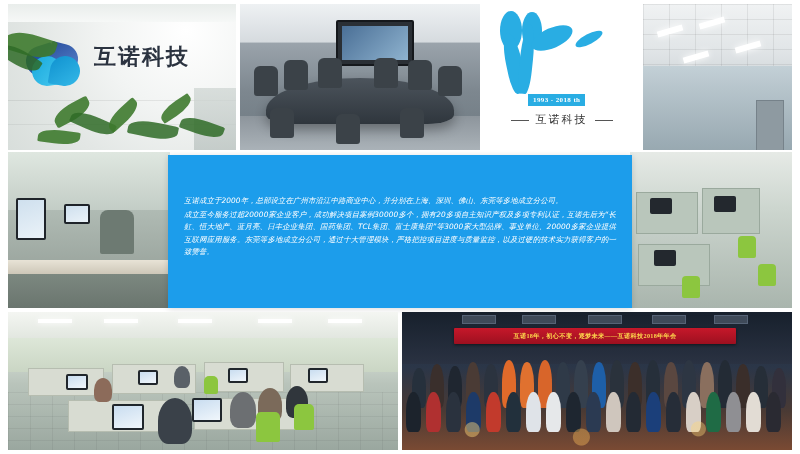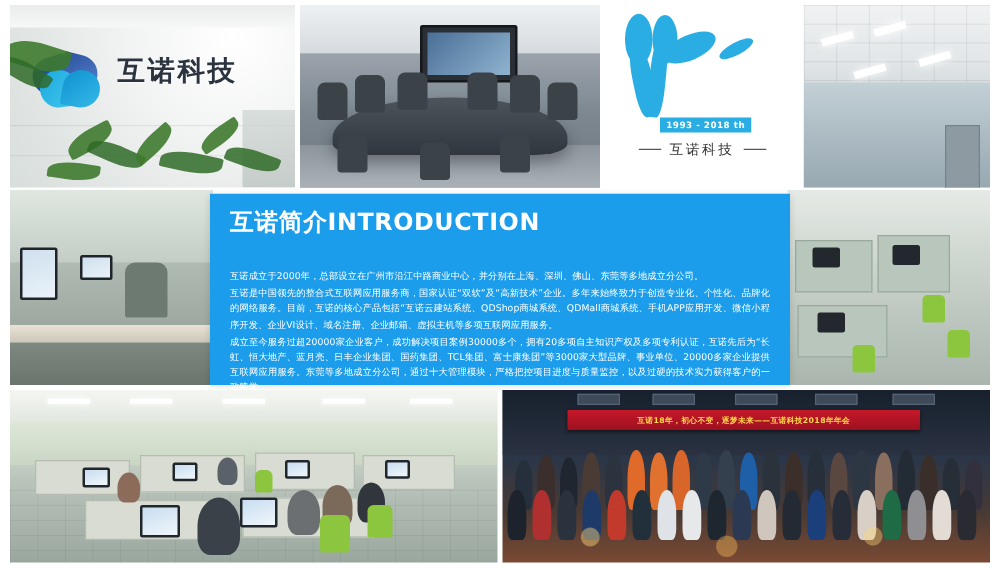--- a/index.html
+++ b/index.html
@@ -1,21 +1,21 @@
 <!DOCTYPE html>
 <html><head>
 <meta charset="utf-8">
 <style>
   html,body{margin:0;padding:0;background:#ffffff;}
   body{width:800px;height:454px;overflow:hidden;
        font-family:"DejaVu Sans","Liberation Sans",sans-serif;}
   .stage{position:relative;width:800px;height:454px;background:#ffffff;overflow:hidden;}
 
   
-  .tile{position:absolute;overflow:hidden;}
+  .tile{position:absolute;overflow:hidden;font-family:Liberation Serif, serif;}
 
   
   #photo-lobby{left:8px;top:4px;width:228px;height:146px;
     background:
       radial-gradient(circle at 78% 18%, #ffffff 0%, #f2f4f3 38%, #e3e7e5 70%, #d8dedb 100%);
   }
   #photo-lobby .wallseam{position:absolute;left:0;top:96px;width:100%;height:1px;background:rgba(0,0,0,.07);}
   #photo-lobby .wallseam2{position:absolute;left:0;top:120px;width:100%;height:1px;background:rgba(0,0,0,.05);}
   #photo-lobby .ceil{position:absolute;left:0;top:0;width:100%;height:18px;background:linear-gradient(180deg,#e9edeb,#f6f8f7);}
   #photo-lobby .dark{position:absolute;right:0;top:84px;width:42px;height:62px;background:linear-gradient(180deg,#cfd6d3,#b9c2bf);opacity:.75;}
@@ -103,22 +103,22 @@
   #photo-work-right .partition{position:absolute;background:#b9c6bb;border:1px solid #9aa99d;}
   #photo-work-right .greenchair{position:absolute;width:18px;height:22px;
     background:#8cc63f;border-radius:4px 4px 2px 2px;}
   #photo-work-right .mon{position:absolute;width:22px;height:16px;background:#23282e;border-radius:2px;}
 
   
   #intro-panel{position:absolute;left:168px;top:155px;width:464px;height:153px;
     background:#1C9DEB;color:#ffffff;box-shadow:0 1px 6px rgba(0,0,0,.15);}
   #intro-title{position:absolute;left:16px;top:10px;font-size:19px;font-weight:700;
     letter-spacing:.5px;color:#ffffff;white-space:nowrap;}
-  #intro-body{position:absolute;left:16px;top:60px;width:432px;
-    font-size:7.4px;line-height:12.2px;color:#ffffff;text-align:justify;letter-spacing:.1px;}
+  #intro-body{position:absolute;left:16px;top:40px;width:432px;
+    font-size:7.4px;line-height:12.2px;color:#ffffff;text-align:justify;letter-spacing:.1px;font-style:italic;}
   #intro-body p{margin:0 0 2px 0;}
 
   
   #photo-bottom-left{left:8px;top:312px;width:390px;height:138px;
     background:linear-gradient(180deg,#eef1ec 0%,#dbe3da 22%,#b9c4bb 52%,#9aa79f 100%);}
   #photo-bottom-left .bl-ceil{position:absolute;left:0;top:0;width:100%;height:26px;
     background:linear-gradient(180deg,#f4f6f2,#e2e7e0);}
   #photo-bottom-left .bl-ceil i{position:absolute;top:7px;width:34px;height:4px;background:#fff;
     box-shadow:0 0 6px rgba(255,255,255,.9);}
   #photo-bottom-left .bl-wall{position:absolute;left:0;top:26px;width:100%;height:34px;
@@ -245,24 +245,22 @@
     <span class="partition" style="left:8px;top:92px;width:70px;height:40px;"></span>
     <span class="mon" style="left:20px;top:46px;"></span>
     <span class="mon" style="left:84px;top:44px;"></span>
     <span class="mon" style="left:24px;top:98px;"></span>
     <span class="greenchair" style="left:108px;top:84px;"></span>
     <span class="greenchair" style="left:128px;top:112px;"></span>
     <span class="greenchair" style="left:52px;top:124px;"></span>
   </div>
 
   <div id="intro-panel">
-    <div id="intro-title">互诺简介INTRODUCTION</div>
     <div id="intro-body">
       <p>互诺成立于2000年，总部设立在广州市沿江中路商业中心，并分别在上海、深圳、佛山、东莞等多地成立分公司。</p>
-      <p>互诺是中国领先的整合式互联网应用服务商，国家认证“双软”及“高新技术”企业。多年来始终致力于创造专业化、个性化、品牌化的网络服务。目前，互诺的核心产品包括“互诺云建站系统、QDShop商城系统、QDMall商城系统、手机APP应用开发、微信小程序开发、企业VI设计、域名注册、企业邮箱、虚拟主机等多项互联网应用服务。</p>
       <p>成立至今服务过超20000家企业客户，成功解决项目案例30000多个，拥有20多项自主知识产权及多项专利认证，互诺先后为“长虹、恒大地产、蓝月亮、日丰企业集团、国药集团、TCL集团、富士康集团”等3000家大型品牌、事业单位、20000多家企业提供互联网应用服务。东莞等多地成立分公司，通过十大管理模块，严格把控项目进度与质量监控，以及过硬的技术实力获得客户的一致赞誉。</p>
     </div>
   </div>
 
   <div class="tile" id="photo-bottom-left">
     <div class="bl-ceil">
       <i style="left:30px;"></i>
         <i style="left:96px;"></i>
         <i style="left:170px;"></i>
         <i style="left:250px;"></i>

